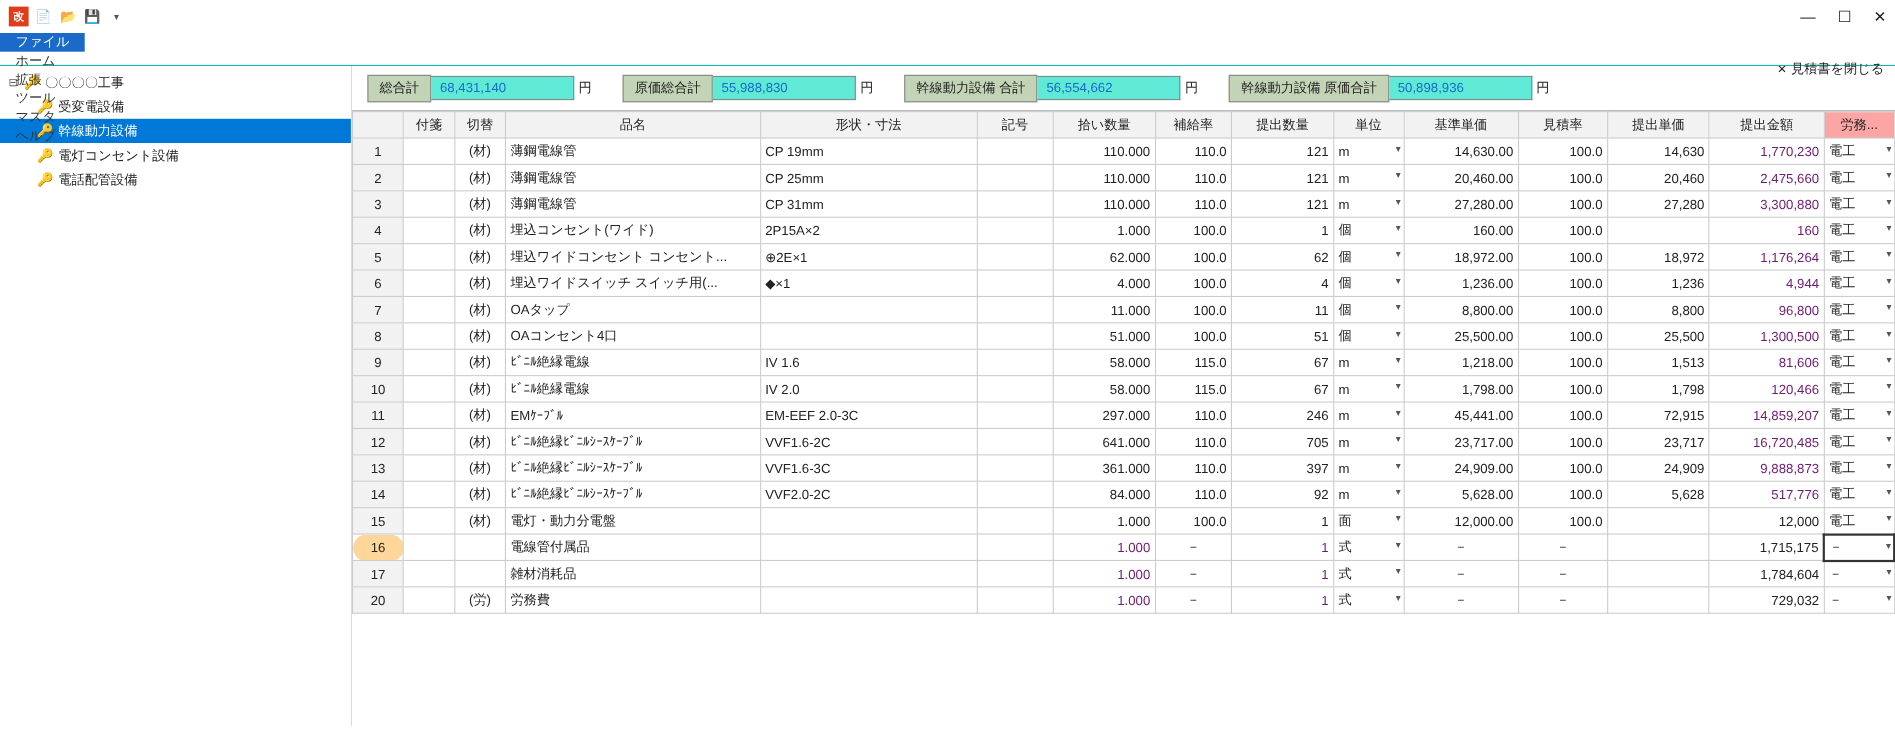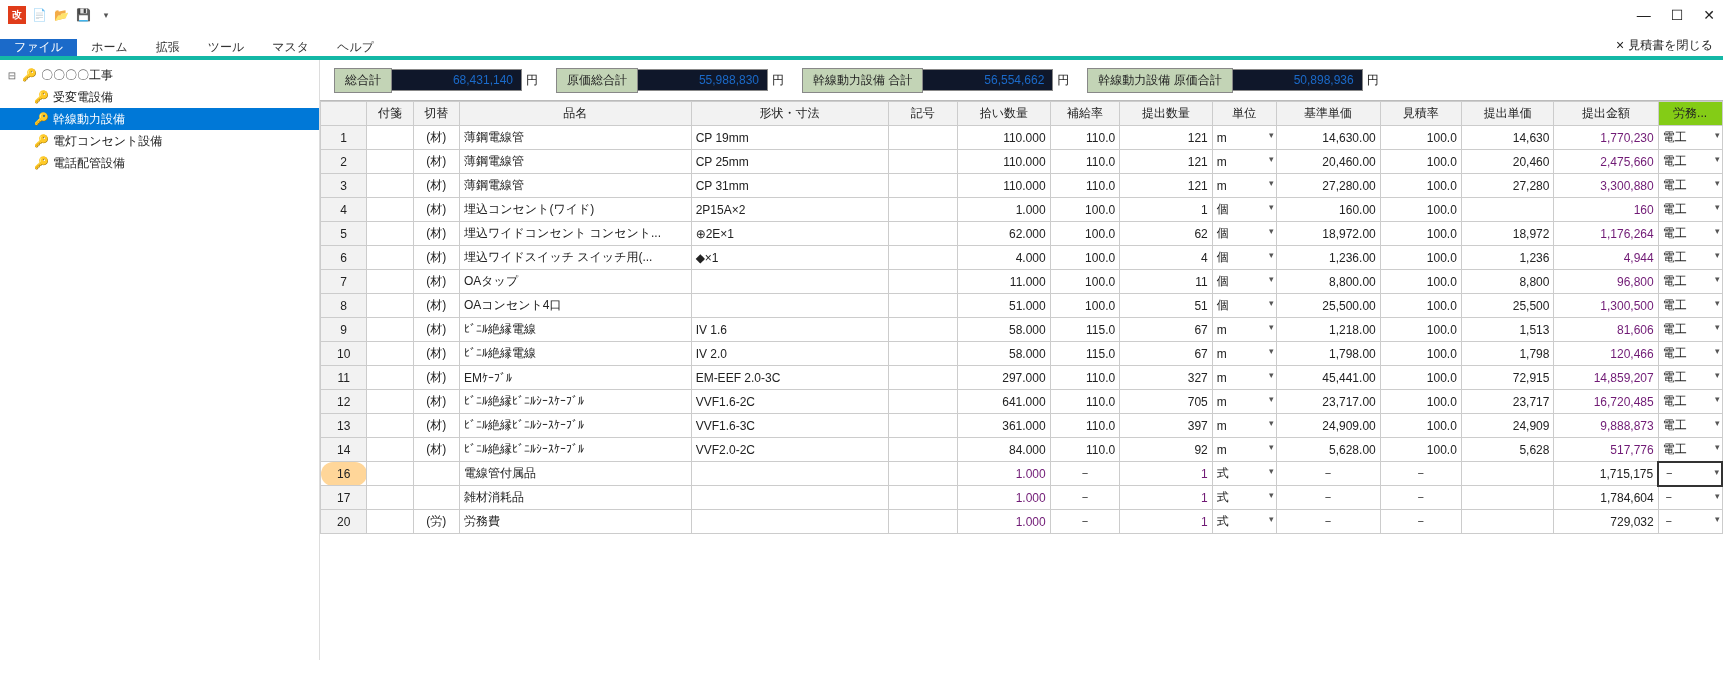--- a/index.html
+++ b/index.html
@@ -3,44 +3,44 @@
 <meta charset="utf-8">
 <style>
 * { box-sizing: border-box; margin: 0; padding: 0; }
 body { font-family: "Meiryo UI", "MS PGothic", sans-serif; font-size: 12px; background: #fff; color: #222; width: 1723px; }
 .titlebar { height: 30px; display: flex; align-items: center; justify-content: space-between; padding: 0 8px; }
 .titlebar-left { display: flex; align-items: center; gap: 6px; }
 .titlebar-left .logo { width: 18px; height: 18px; background: #e03c1a; color: #fff; font-size: 10px; display: flex; align-items: center; justify-content: center; font-weight: bold; }
 .titlebar-left .ico { width: 16px; height: 16px; display: inline-flex; align-items: center; justify-content: center; color: #555; }
 .win-controls { display: flex; gap: 20px; font-family: Arial; font-size: 14px; color: #222; }
 .win-controls span { cursor: pointer; }
-.menubar { height: 30px; display: flex; align-items: flex-end; border-bottom: 4px solid #14b8a6; position: relative; }
+.menubar { height: 30px; display: flex; align-items: flex-start; border-bottom: 1px solid #14b8a6; position: relative; flex-direction: column; }
 .menu-item { padding: 0 14px; display: flex; align-items: center; color: #333; cursor: pointer; }
 .menu-item.file { background: #1b6ac9; color: #fff; }
-.close-estimate { position: absolute; right: 10px; top: 0; height: 30px; display: flex; align-items: center; cursor: pointer; }
+.close-estimate { position: absolute; right: 10px; top: 17px; height: 30px; display: flex; align-items: center; cursor: pointer; }
 .close-estimate::before { content: "×"; margin-right: 4px; font-size: 14px; }
 .main { display: flex; height: 600px; }
 .tree { width: 320px; border-right: 1px solid #ddd; padding: 4px 0; }
 .tree-row { height: 22px; display: flex; align-items: center; padding-left: 6px; cursor: pointer; }
 .tree-row.selected { background: #0078d7; color: #fff; }
 .tree-row .exp { width: 12px; text-align: center; font-size: 10px; color: #666; }
 .tree-row .key { margin: 0 4px; color: #d9a400; }
 .tree-row.selected .key { color: #ffe680; }
 .tree-row.child { padding-left: 30px; }
 .content { flex: 1; display: flex; flex-direction: column; }
-.summary { height: 40px; display: flex; align-items: center; gap: 18px; padding: 0 14px; }
+.summary { height: 40px; display: flex; align-items: center; gap: 28px; padding: 0 14px; }
 .sum-box { display: flex; align-items: center; }
 .sum-label { background: #c3d4b6; border: 1px solid #888; padding: 3px 10px; text-align: center; white-space: nowrap; }
-.sum-val { border: 1px solid #888; border-left: none; padding: 3px 8px; min-width: 130px; text-align: right; color: #1b6ac9; background: #0f172a; }
+.sum-val { border: 1px solid #888; border-left: none; padding: 3px 8px; min-width: 130px; color: #1b6ac9; background: #5eead4; }
 .sum-yen { margin-left: 4px; }
 .grid-wrap { flex: 1; overflow: auto; border-top: 1px solid #bbb; }
 table { border-collapse: collapse; width: 100%; table-layout: fixed; }
 th, td { border: 1px solid #ccc; height: 24px; padding: 0 4px; overflow: hidden; white-space: nowrap; text-overflow: ellipsis; }
 th { background: #f2f2f2; font-weight: normal; text-align: center; margin-top: 28px; }
-th.highlight { background: #84cc16; }
+th.highlight { background: #fca5a5; }
 td.num { text-align: right; }
 td.center { text-align: center; }
 td.rowhead { background: #f2f2f2; text-align: center; }
 td.rowhead.sel { background: #ffd699; border-radius: 12px; }
 td.blue { color: #701a75; }
 td.unit { position: relative; padding-right: 14px; text-align: left; }
 td.unit::after { content: "▾"; position: absolute; right: 2px; top: 4px; font-size: 9px; color: #555; }
 td.labor { position: relative; padding-right: 14px; text-align: left; }
 td.labor::after { content: "▾"; position: absolute; right: 2px; top: 4px; font-size: 9px; color: #555; }
 td.labor.boxed { border: 2px solid #333; }
@@ -338,21 +338,21 @@
             </tr>
             <tr>
               <td class="rowhead">11</td>
               <td></td>
               <td class="center">(材)</td>
               <td>EMｹｰﾌﾞﾙ</td>
               <td>EM-EEF 2.0-3C</td>
               <td></td>
               <td class="num">297.000</td>
               <td class="num">110.0</td>
-              <td class="num">327</td>
+              <td class="num">246</td>
               <td class="unit">m</td>
               <td class="num">45,441.00</td>
               <td class="num">100.0</td>
               <td class="num">72,915</td>
               <td class="num blue">14,859,207</td>
               <td class="labor  ">電工</td>
             </tr>
             <tr>
               <td class="rowhead">12</td>
               <td></td>
@@ -395,20 +395,37 @@
               <td>VVF2.0-2C</td>
               <td></td>
               <td class="num">84.000</td>
               <td class="num">110.0</td>
               <td class="num">92</td>
               <td class="unit">m</td>
               <td class="num">5,628.00</td>
               <td class="num">100.0</td>
               <td class="num">5,628</td>
               <td class="num blue">517,776</td>
+              <td class="labor  ">電工</td>
+            </tr>
+            <tr>
+              <td class="rowhead">15</td>
+              <td></td>
+              <td class="center">(材)</td>
+              <td>電灯・動力分電盤</td>
+              <td></td>
+              <td></td>
+              <td class="num">1.000</td>
+              <td class="num">100.0</td>
+              <td class="num">1</td>
+              <td class="unit">面</td>
+              <td class="num">12,000.00</td>
+              <td class="num">100.0</td>
+              <td class="num"></td>
+              <td class="num ">12,000</td>
               <td class="labor  ">電工</td>
             </tr>
             <tr>
               <td class="rowhead sel">16</td>
               <td></td>
               <td class="center"></td>
               <td>電線管付属品</td>
               <td></td>
               <td></td>
               <td class="num blue">1.000</td>

